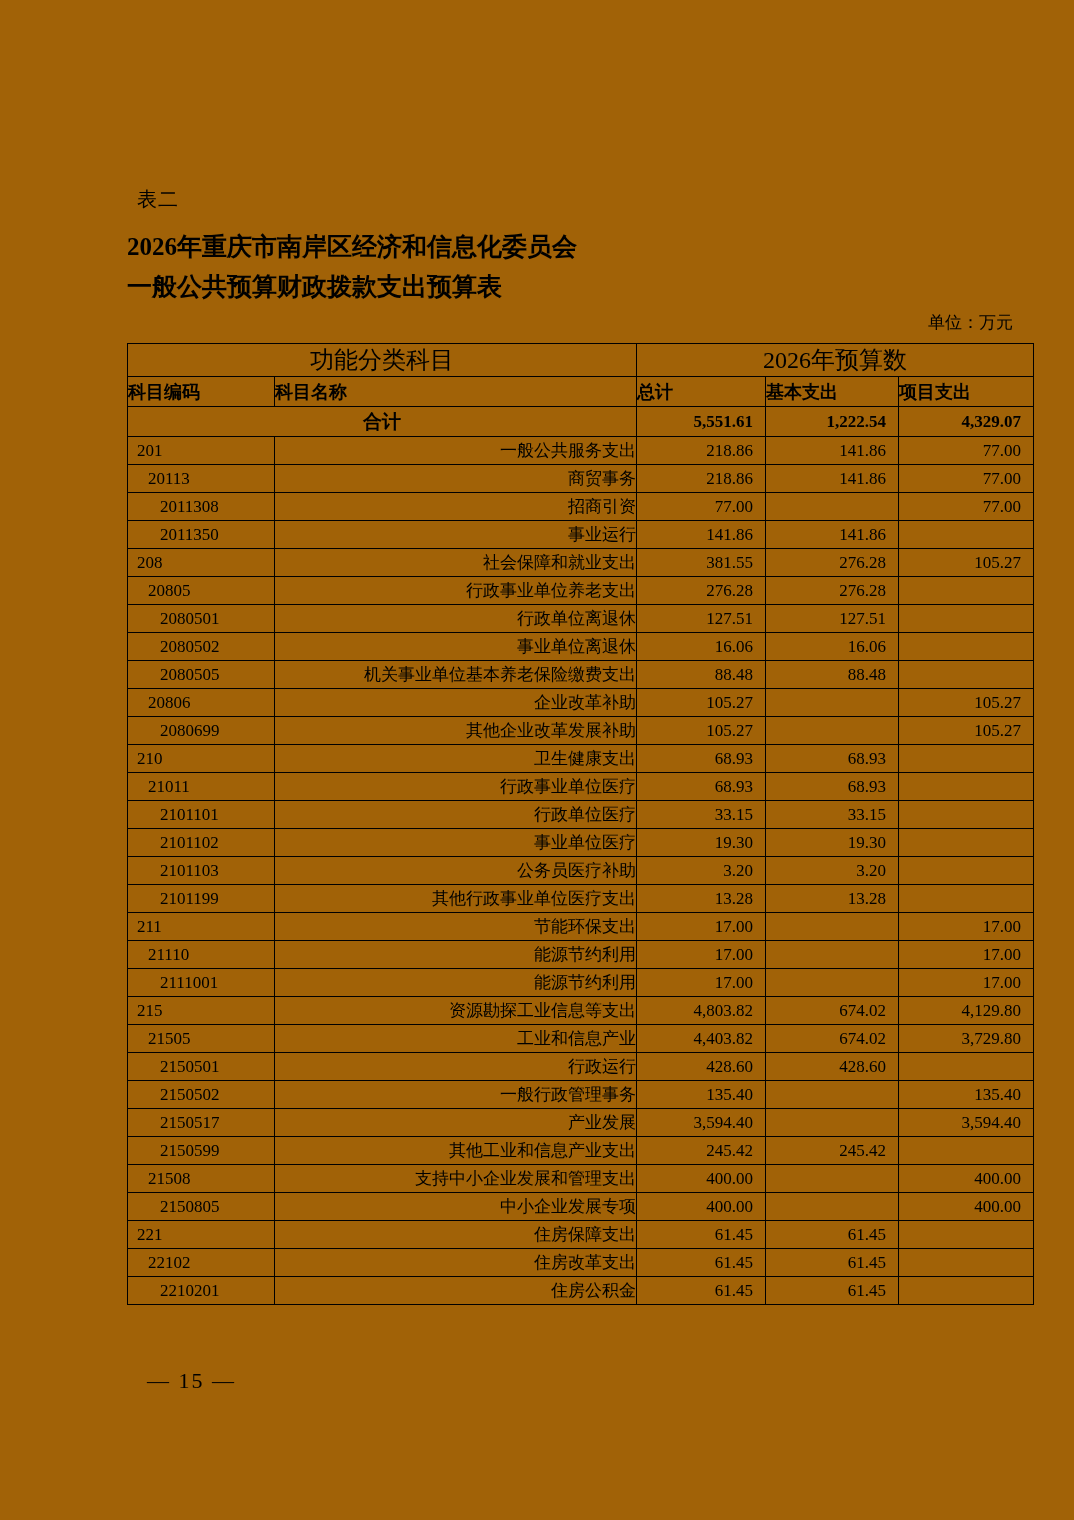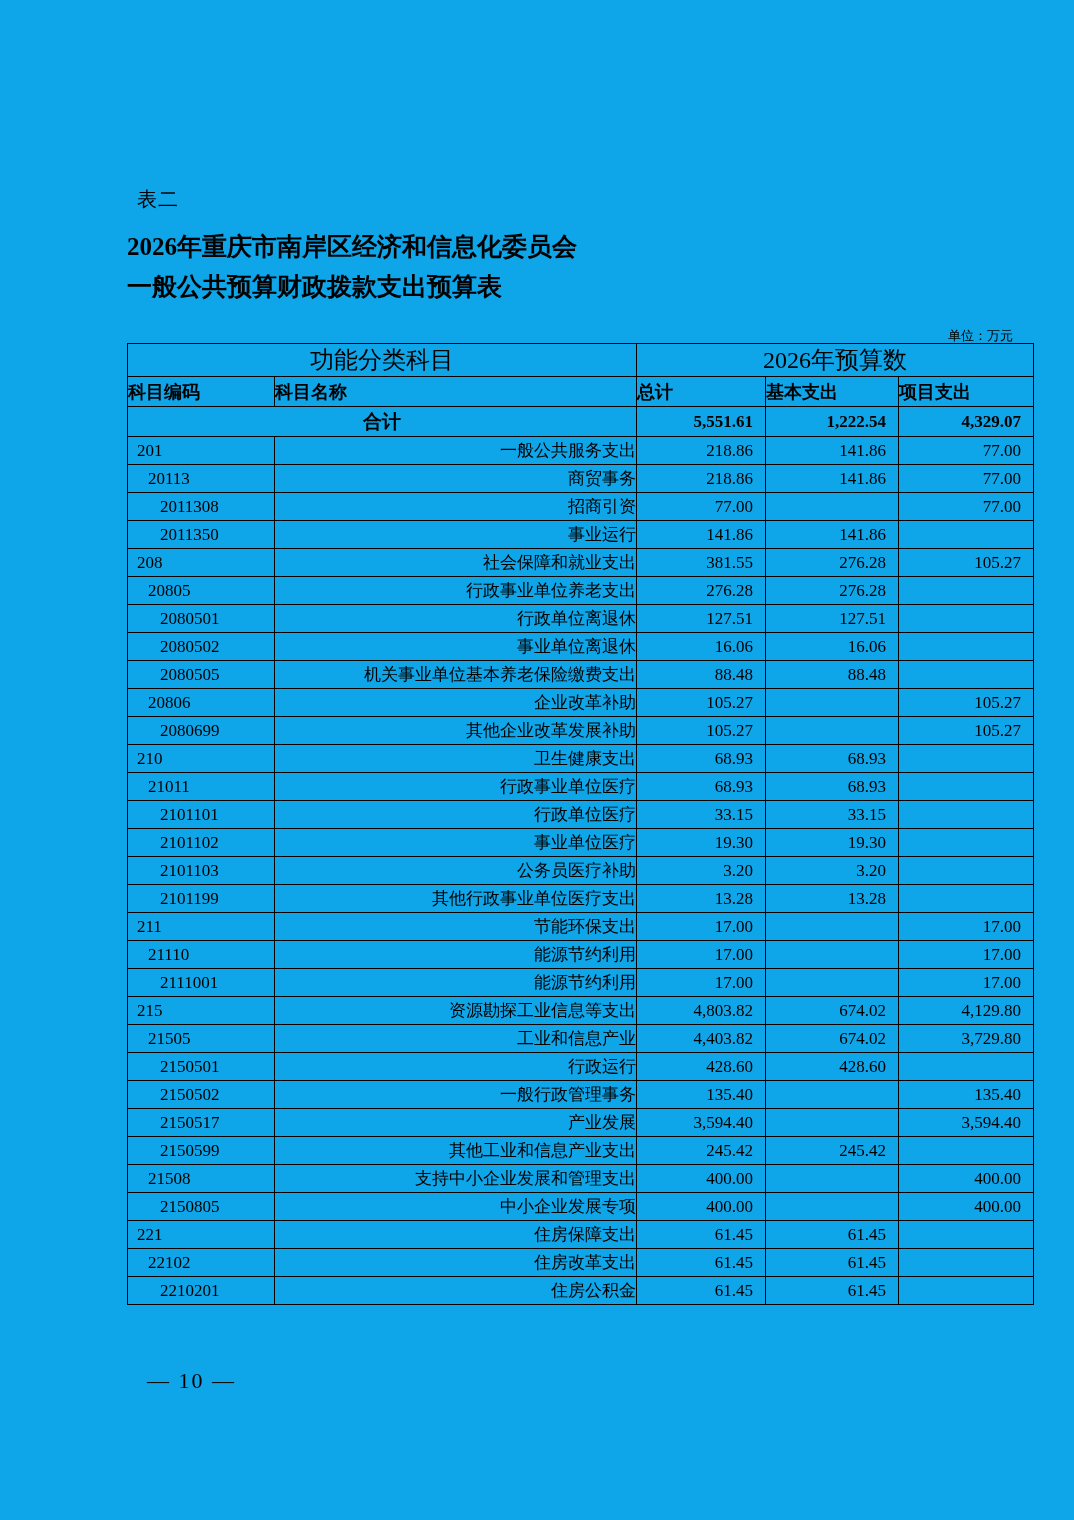--- a/index.html
+++ b/index.html
@@ -1,21 +1,21 @@
 <!DOCTYPE html>
 <html><head>
 <meta charset="utf-8">
 <style>
   * { margin: 0; padding: 0; box-sizing: border-box; }
   html, body { background: #e8e8e8; }
   .sheet {
     position: relative;
     width: 1074px;
     height: 1520px;
-    background: #0ea5e9;
+    background: #a16207;
     color: #000;
     font-family: "Liberation Serif", serif;
     margin: 0 auto;
     overflow: hidden;
   }
   .table-label {
     position: absolute;
     left: 137px;
     top: 186px;
     font-size: 20px;
@@ -30,22 +30,21 @@
     font-weight: bold;
     font-size: 25px;
     line-height: 40px;
   }
   .unit-note {
     position: absolute;
     left: 127px;
     top: 311px;
     width: 886px;
     text-align: right;
-    font-size: 13px;
-    margin-top: 16px;
+    font-size: 17px;
   }
   .budget-table {
     position: absolute;
     left: 127px;
     top: 343px;
     width: 906px;
     border-collapse: collapse;
     table-layout: fixed;
     font-size: 17px;
   }
@@ -337,15 +336,15 @@
         <tr class="data-row">
     <td class="code lv3">2210201</td>
     <td class="name lv3">住房公积金</td>
     <td class="num">61.45</td>
     <td class="num">61.45</td>
     <td class="num"></td>
   </tr>
       </tbody>
   </table>
 
-  <div class="page-footer">— 10 —</div>
+  <div class="page-footer">— 15 —</div>
 
 </div>
 
 </body></html>

